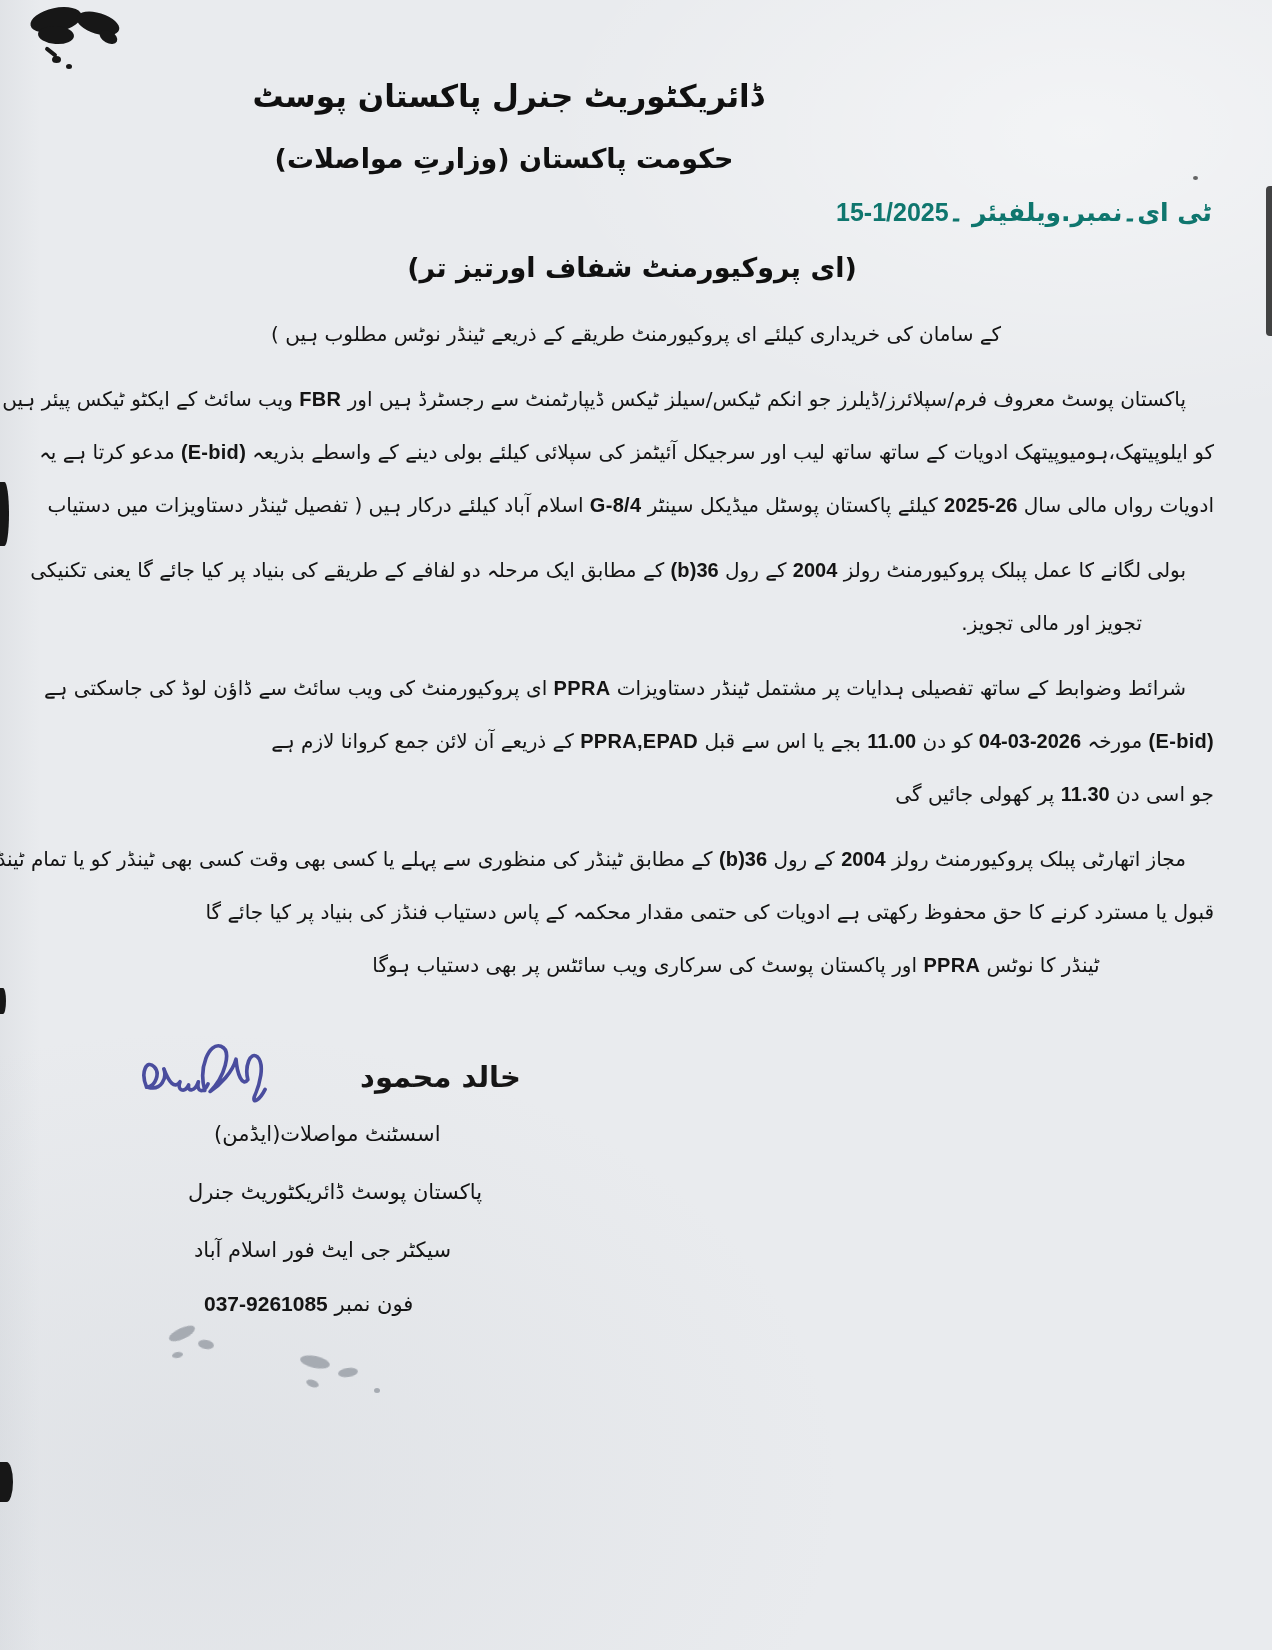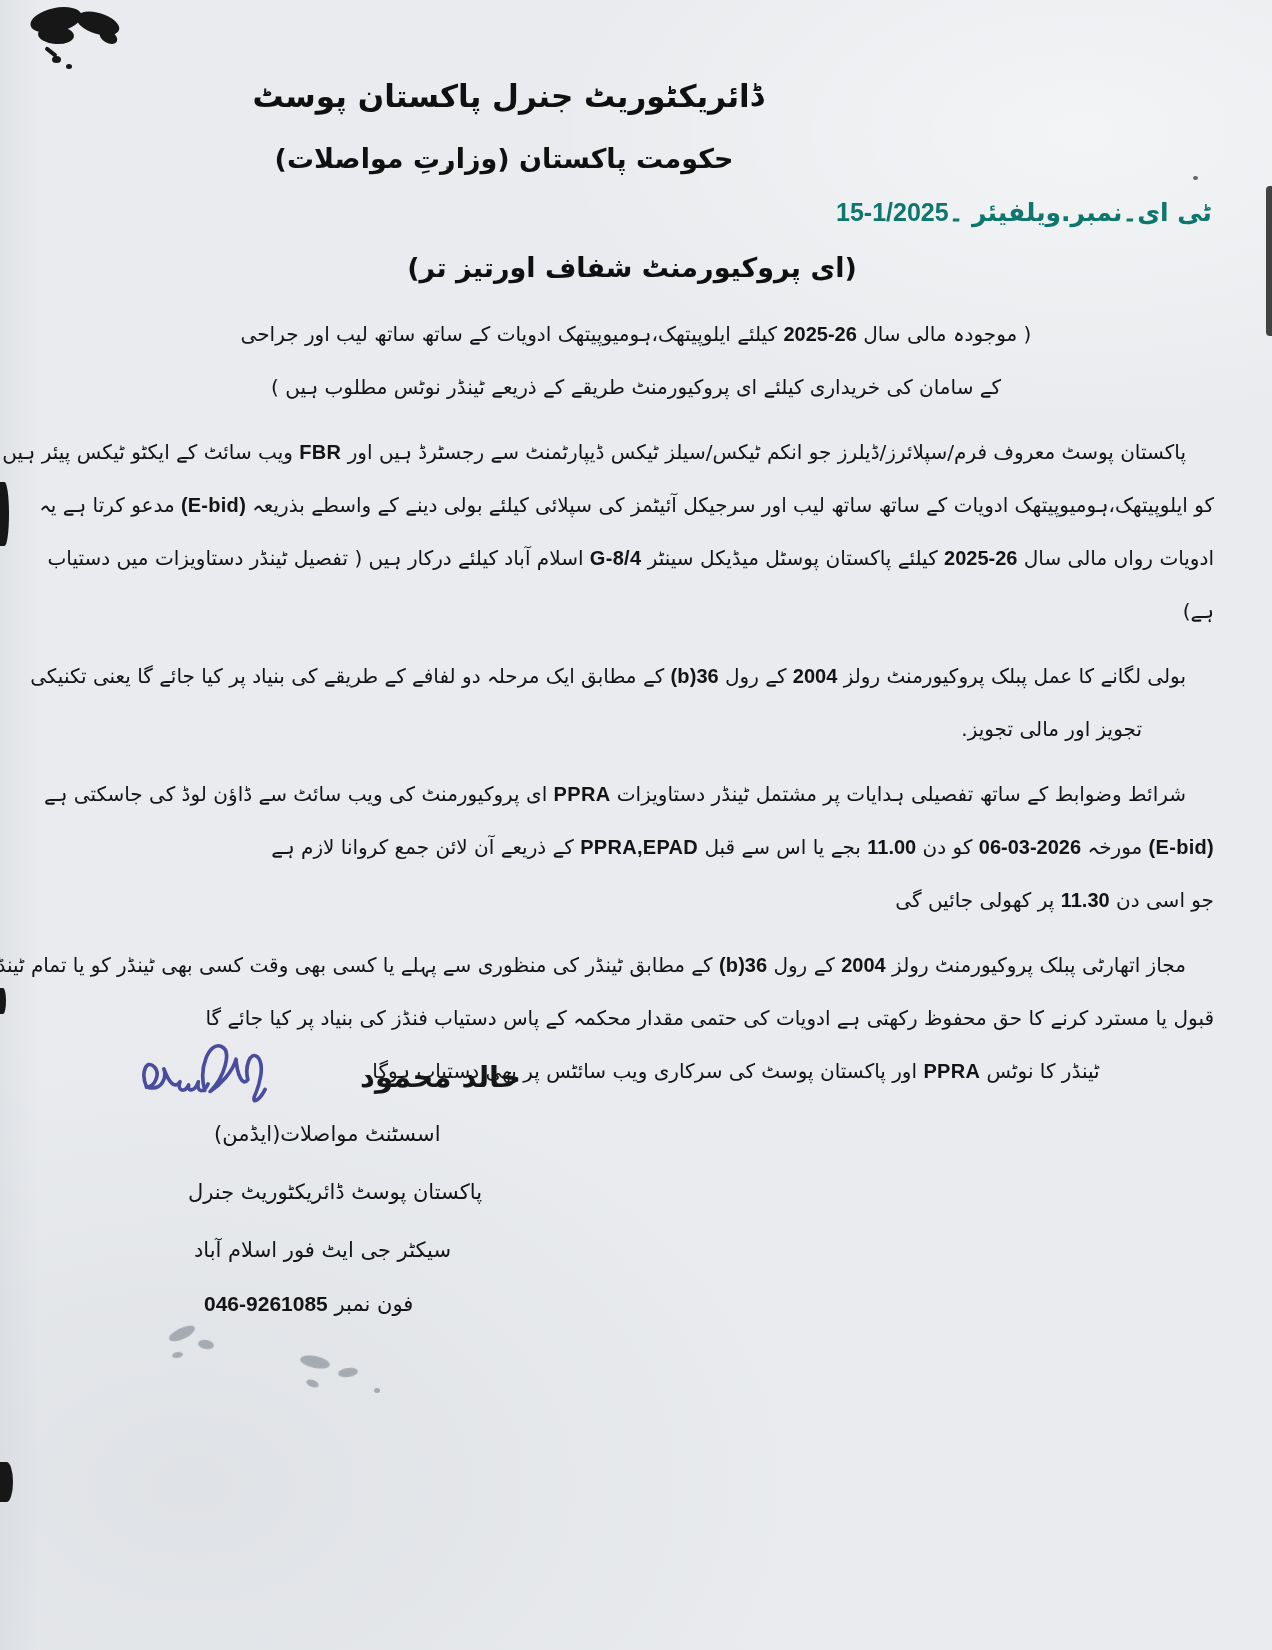--- a/index.html
+++ b/index.html
@@ -79,44 +79,42 @@
   <div class="art smudge" style="left:306px;top:1380px;width:13px;height:7px;transform:rotate(20deg);"></div>
   <div class="art smudge" style="left:374px;top:1388px;width:6px;height:5px;"></div>
 </div>
 
 <div class="hdr txt" id="org-name" dir="rtl">ڈائریکٹوریٹ جنرل پاکستان پوسٹ</div>
 <div class="hdr txt" id="gov-line" dir="rtl">حکومت پاکستان (وزارتِ مواصلات)</div>
 <div class="txt mixed" id="ref-line" dir="rtl">ٹی ای۔نمبر.ویلفیئر ۔<span class="latin" dir="ltr">15-1/2025</span></div>
 <div class="hdr txt" id="subject-line" dir="rtl">(ای پروکیورمنٹ شفاف اورتیز تر)</div>
 
 <div id="letter-body">
-  <div class="bl txt mixed center">( موجودہ مالی سال <span class="latin" dir="ltr">2025-26</span> کیلئے ایلوپیتھک،ہومیوپیتھک ادویات کے ساتھ ساتھ لیب اور جراحی</div>
   <div class="bl txt mixed center">کے سامان کی خریداری کیلئے ای پروکیورمنٹ طریقے کے ذریعے ٹینڈر نوٹس مطلوب ہیں )</div>
 
   <div class="bl txt mixed indent gap-top">پاکستان پوسٹ معروف فرم/سپلائرز/ڈیلرز جو انکم ٹیکس/سیلز ٹیکس ڈیپارٹمنٹ سے رجسٹرڈ ہیں اور <span class="latin" dir="ltr">FBR</span> ویب سائٹ کے ایکٹو ٹیکس پیئر ہیں</div>
   <div class="bl txt mixed">کو ایلوپیتھک،ہومیوپیتھک ادویات کے ساتھ ساتھ لیب اور سرجیکل آئیٹمز کی سپلائی کیلئے بولی دینے کے واسطے بذریعہ <span class="latin" dir="ltr">(E-bid)</span> مدعو کرتا ہے یہ</div>
   <div class="bl txt mixed">ادویات رواں مالی سال <span class="latin" dir="ltr">2025-26</span> کیلئے پاکستان پوسٹل میڈیکل سینٹر <span class="latin" dir="ltr">G-8/4</span> اسلام آباد کیلئے درکار ہیں ( تفصیل ٹینڈر دستاویزات میں دستیاب</div>
-  <div class="bl txt mixed">ہے)</div>
 
   <div class="bl txt mixed indent gap-top">بولی لگانے کا عمل پبلک پروکیورمنٹ رولز <span class="latin" dir="ltr">2004</span> کے رول <span class="latin" dir="ltr">36</span><span class="latin" dir="ltr">(b)</span> کے مطابق ایک مرحلہ دو لفافے کے طریقے کی بنیاد پر کیا جائے گا یعنی تکنیکی</div>
   <div class="bl txt mixed indent2">تجویز اور مالی تجویز.</div>
 
   <div class="bl txt mixed indent gap-top">شرائط وضوابط کے ساتھ تفصیلی ہدایات پر مشتمل ٹینڈر دستاویزات <span class="latin" dir="ltr">PPRA</span> ای پروکیورمنٹ کی ویب سائٹ سے ڈاؤن لوڈ کی جاسکتی ہے</div>
-  <div class="bl txt mixed"><span class="latin" dir="ltr">(E-bid)</span> مورخہ <span class="latin" dir="ltr">06-03-2026</span> کو دن <span class="latin" dir="ltr">11.00</span> بجے یا اس سے قبل <span class="latin" dir="ltr">PPRA,EPAD</span> کے ذریعے آن لائن جمع کروانا لازم ہے</div>
+  <div class="bl txt mixed"><span class="latin" dir="ltr">(E-bid)</span> مورخہ <span class="latin" dir="ltr">04-03-2026</span> کو دن <span class="latin" dir="ltr">11.00</span> بجے یا اس سے قبل <span class="latin" dir="ltr">PPRA,EPAD</span> کے ذریعے آن لائن جمع کروانا لازم ہے</div>
   <div class="bl txt mixed">جو اسی دن <span class="latin" dir="ltr">11.30</span> پر کھولی جائیں گی</div>
 
   <div class="bl txt mixed indent gap-top">مجاز اتھارٹی پبلک پروکیورمنٹ رولز <span class="latin" dir="ltr">2004</span> کے رول <span class="latin" dir="ltr">36</span><span class="latin" dir="ltr">(b)</span> کے مطابق ٹینڈر کی منظوری سے پہلے یا کسی بھی وقت کسی بھی ٹینڈر کو یا تمام ٹینڈر کو</div>
   <div class="bl txt mixed">قبول یا مسترد کرنے کا حق محفوظ رکھتی ہے ادویات کی حتمی مقدار محکمہ کے پاس دستیاب فنڈز کی بنیاد پر کیا جائے گا</div>
 
   <div class="bl txt mixed shift-right">ٹینڈر کا نوٹس <span class="latin" dir="ltr">PPRA</span> اور پاکستان پوسٹ کی سرکاری ویب سائٹس پر بھی دستیاب ہوگا</div>
 </div>
 
 <div id="sign-block">
   <svg id="signature-svg" width="140" height="86" viewBox="0 0 130 78" aria-hidden="true">
     <path id="sig-path" fill="none" stroke="#3c3f97" stroke-width="3.4" stroke-linecap="round" stroke-linejoin="round" opacity="0.92" d="M8 54 C2 40 8 28 15 35 C21 41 16 53 9 54 C22 58 27 45 24 37 C29 50 34 56 39 49 C36 57 43 60 47 52 C46 59 53 58 56 49 C54 59 61 60 65 51
          M62 57 C56 36 66 12 77 16 C88 20 80 45 67 58 C76 52 88 40 91 28 C92 42 97 54 102 47 C99 35 104 20 111 26 C118 33 113 52 108 63 C106 70 113 66 118 56"></path>
   </svg>
   <div class="txt" id="signatory-name">خالد محمود</div>
   <div class="signoff txt" id="signatory-title">اسسٹنٹ مواصلات(ایڈمن)</div>
   <div class="signoff txt" id="signatory-org">پاکستان پوسٹ ڈائریکٹوریٹ جنرل</div>
   <div class="signoff txt" id="signatory-address">سیکٹر جی ایٹ فور اسلام آباد</div>
-  <div class="signoff txt mixed" id="signatory-phone">فون نمبر <span class="latin" dir="ltr">046-9261085</span></div>
+  <div class="signoff txt mixed" id="signatory-phone">فون نمبر <span class="latin" dir="ltr">037-9261085</span></div>
 </div>
 
 </body></html>

